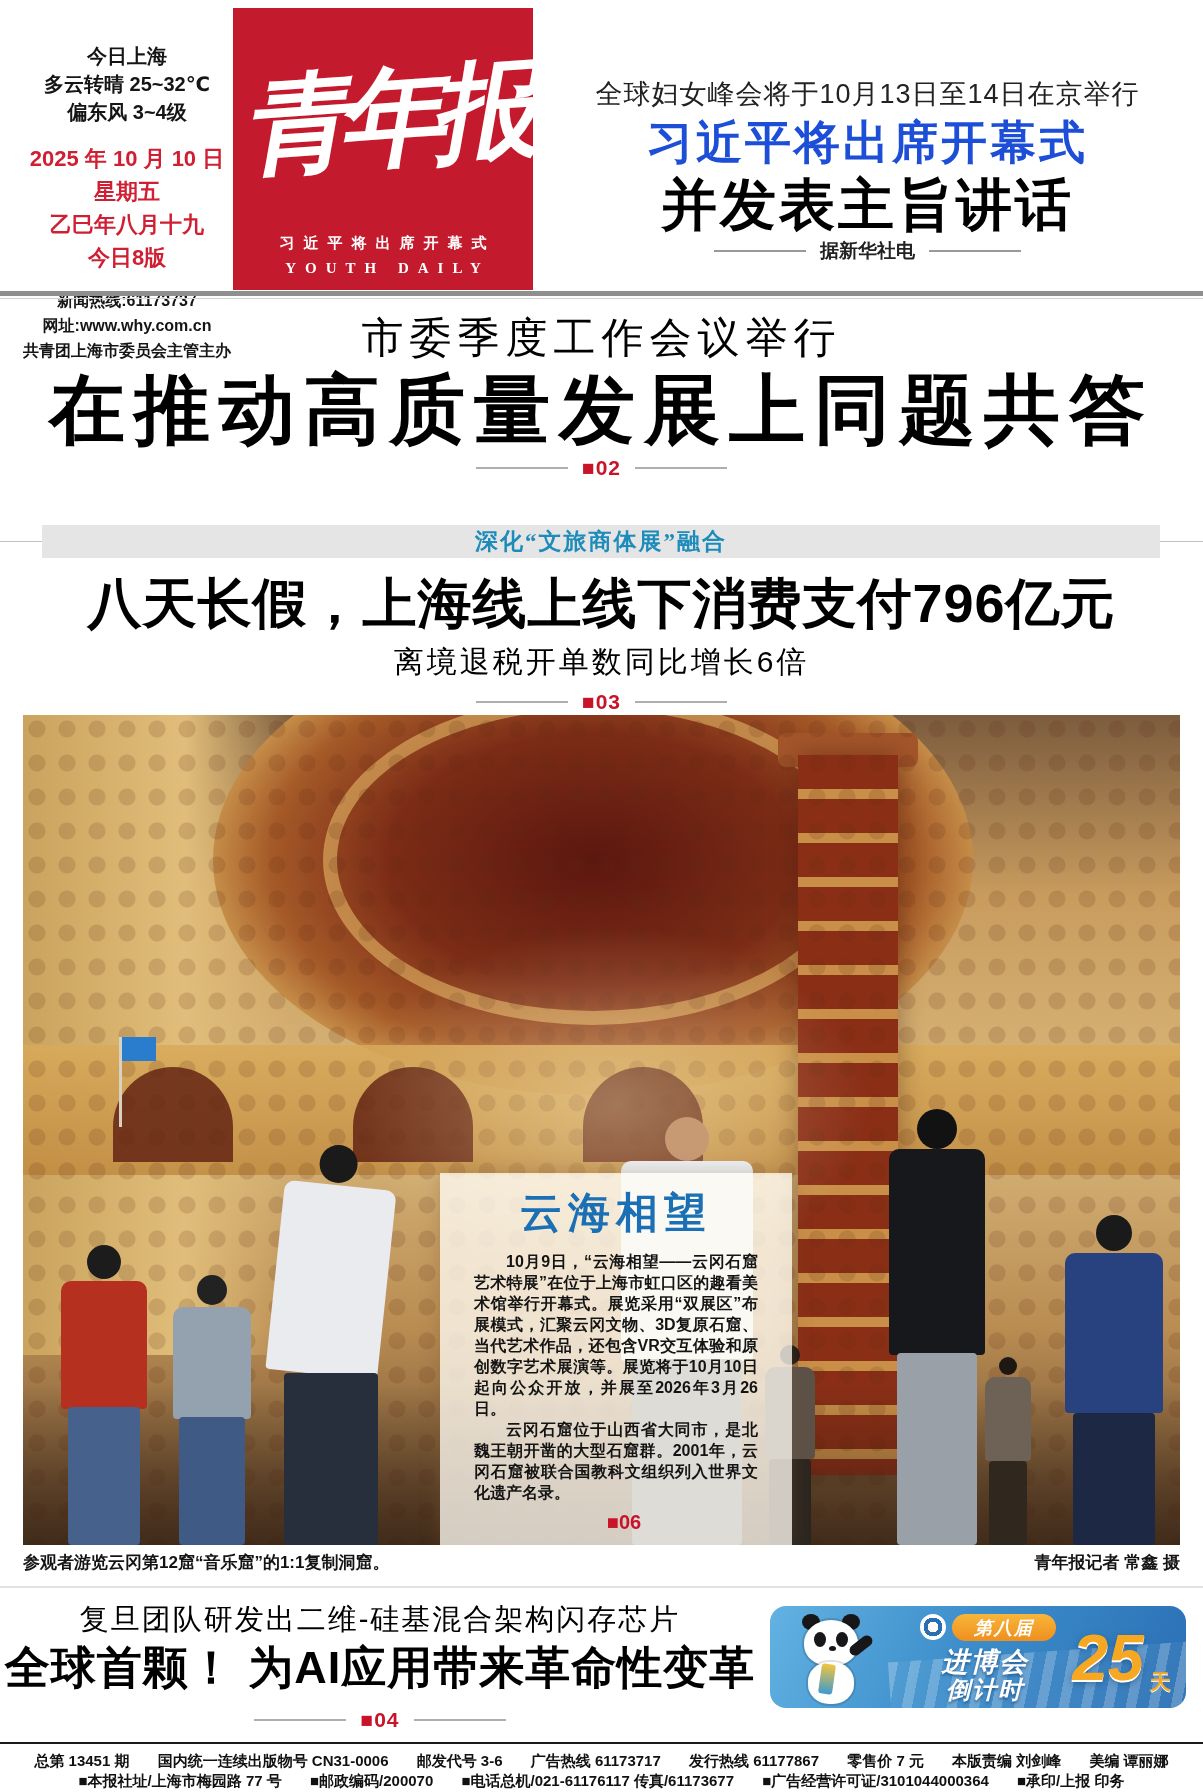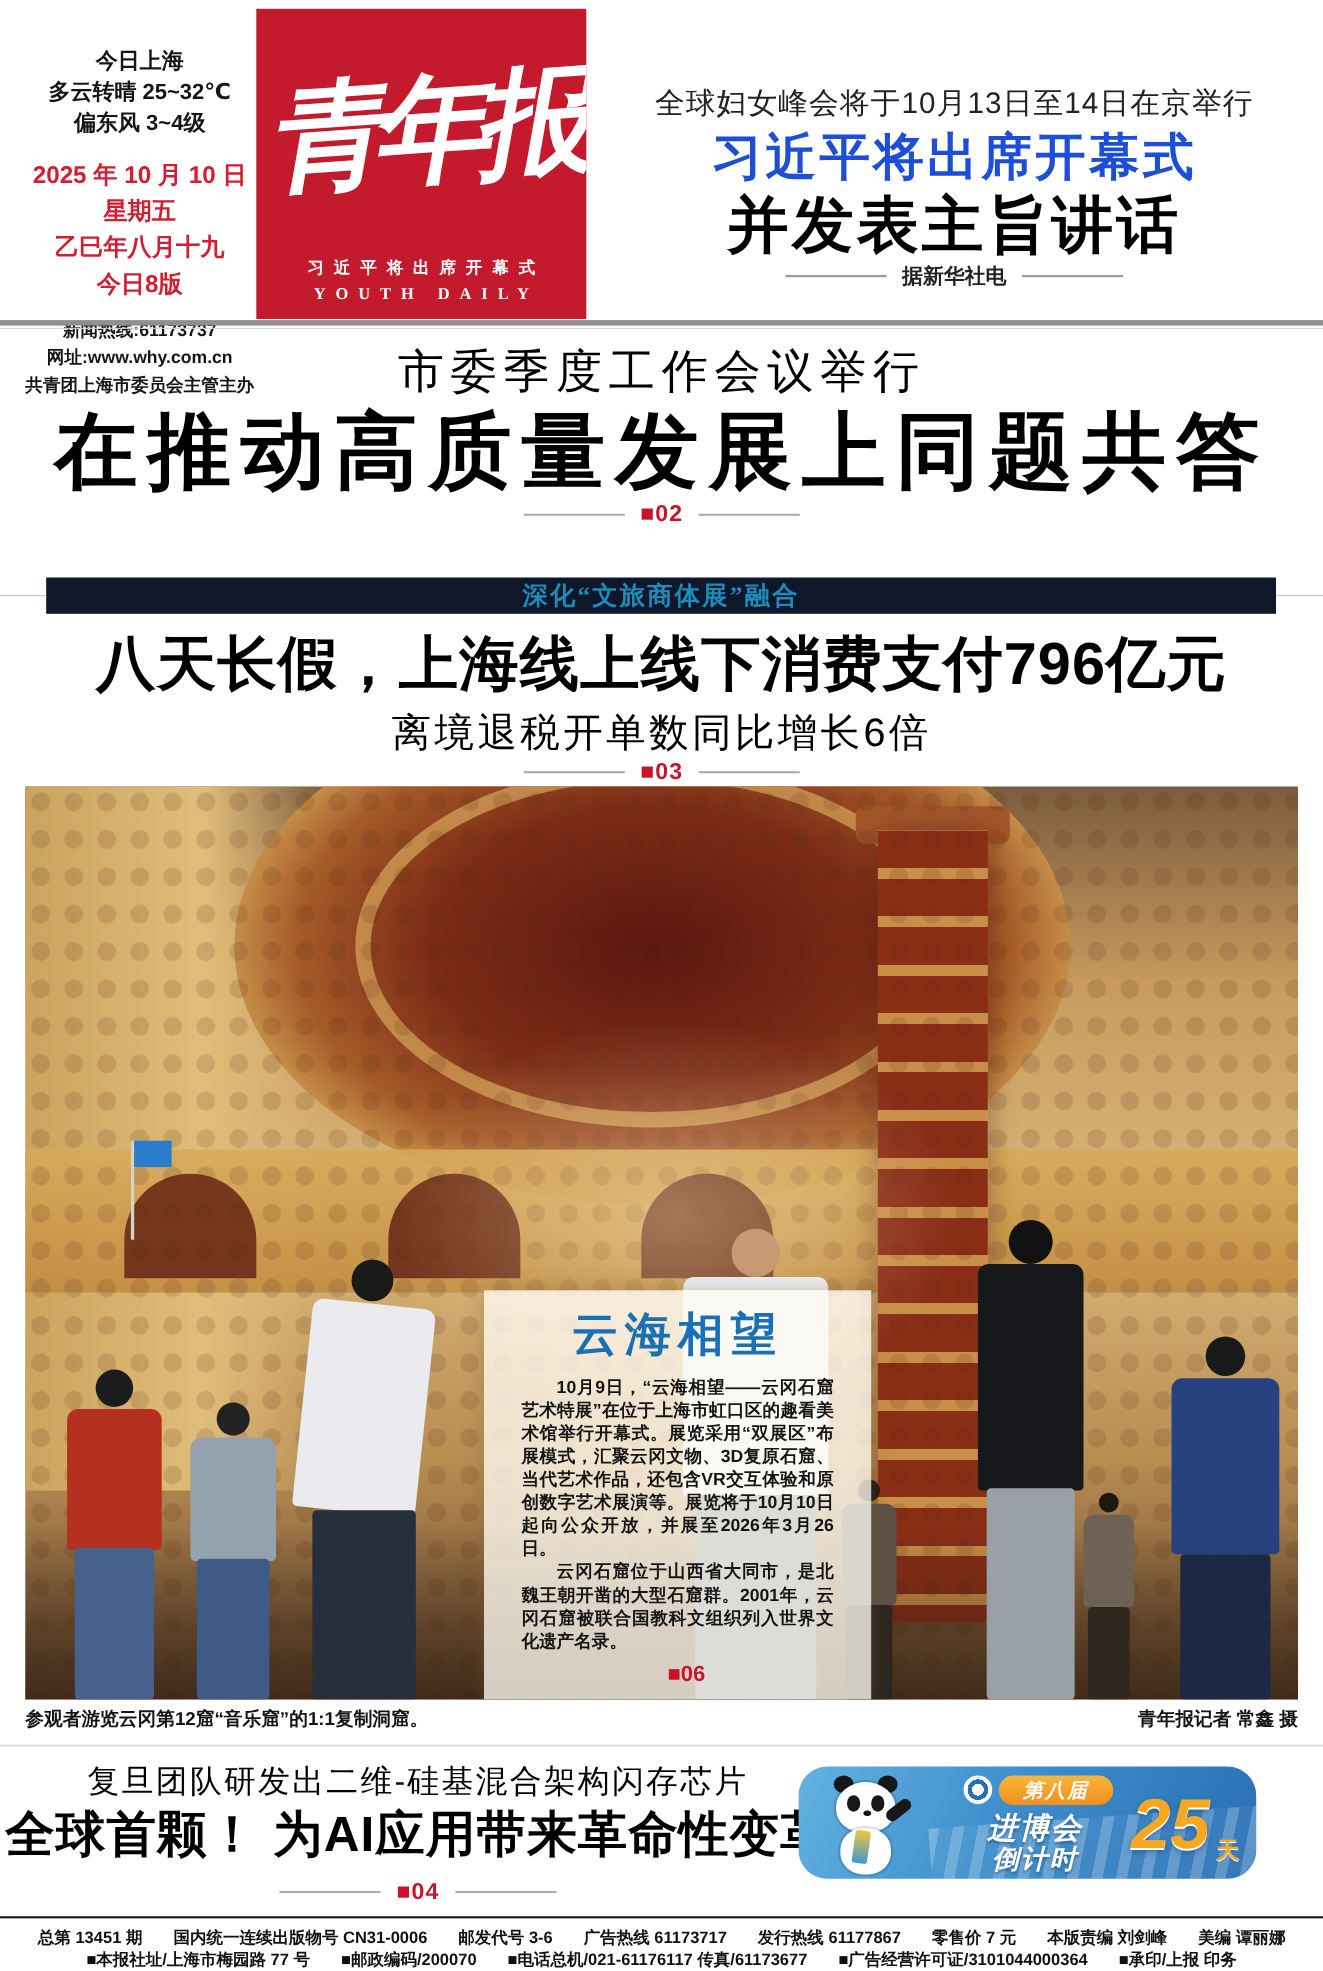--- a/index.html
+++ b/index.html
@@ -39,24 +39,24 @@
   .marker { position:absolute; left:0; width:100%; display:flex; align-items:center; justify-content:center; gap:14px; }
   .marker .ln { width:92px; height:2px; background:#aeaeae; }
   .marker .mt { font-size:21px; font-weight:700; color:#c81329; letter-spacing:1px; }
 
   
   .lead-kicker { position:absolute; left:0; top:310px; width:100%; text-align:center; font-size:42px; font-weight:400; letter-spacing:6px; color:#000; }
   .lead-headline { position:absolute; left:0; top:360px; width:100%; text-align:center; font-size:76px; font-weight:900; letter-spacing:9px; color:#000; white-space:nowrap; }
 
   
   .band-rule { position:absolute; left:0; top:541px; width:100%; height:1px; background:#c2c2c2; }
-  .kicker-band { position:absolute; left:42px; top:525px; width:1118px; height:33px; background:#0f172a; display:flex; align-items:center; justify-content:center; }
+  .kicker-band { position:absolute; left:42px; top:525px; width:1118px; height:33px; background:#e5e5e5; display:flex; align-items:center; justify-content:center; }
   .kicker-band .t { font-family:"Liberation Serif","DejaVu Serif",serif; font-size:23px; font-weight:700; color:#1e8cba; letter-spacing:2px; }
   .ss-headline { position:absolute; left:0; top:568px; width:100%; text-align:center; font-size:54px; font-weight:900; color:#000; letter-spacing:1px; white-space:nowrap; }
-  .ss-subhead { position:absolute; left:0; top:642px; width:100%; text-align:center; font-size:36px; font-weight:400; color:#000; letter-spacing:3px; }
+  .ss-subhead { position:absolute; left:0; top:642px; width:100%; text-align:center; font-size:30px; font-weight:400; color:#000; letter-spacing:3px; }
 
   
   .photo { position:absolute; left:23px; top:715px; width:1157px; height:830px; overflow:hidden;
     background:linear-gradient(180deg,#7c5c3e 0%,#c99c5e 22%,#d9b87c 48%,#b98c52 74%,#5d422c 100%); }
   .ph-ceiling { position:absolute; left:190px; top:-90px; width:760px; height:470px; border-radius:50%;
     background:radial-gradient(ellipse at center,#5c170f 0%,#7c2c16 38%,#a55a28 60%,#cf9c52 74%,rgba(207,156,82,0) 78%); }
   .ph-ring { position:absolute; left:300px; top:-20px; width:540px; height:330px; border-radius:50%; border:14px solid rgba(235,195,110,.55); }
   .ph-leftwall { position:absolute; left:0; top:0; width:270px; height:640px;
     background:linear-gradient(90deg,#caa45e,#e0bd7a 60%,rgba(224,189,122,0)); }
   .ph-archband { position:absolute; left:0; top:330px; width:100%; height:130px; background:linear-gradient(180deg,#d8aa5a,#c08a40); opacity:.85; }
@@ -91,21 +91,21 @@
   .caption-row { position:absolute; left:23px; top:1551px; width:1157px; display:flex; justify-content:space-between; }
   .caption-row .t { font-size:17px; font-weight:700; color:#141414; }
   .cap-divider { position:absolute; left:0; top:1586px; width:100%; height:2px; background:#e2e2e2; }
 
   
   .bs-kicker { position:absolute; left:0; top:1600px; width:760px; text-align:center; font-size:29px; font-weight:400; color:#000; letter-spacing:2px; }
   .bs-headline { position:absolute; left:0; top:1638px; width:760px; text-align:center; font-size:45px; font-weight:900; color:#000; letter-spacing:1px; }
   .bs-marker { width:760px !important; }
 
   
-  .banner { position:absolute; left:726px; top:1606px; width:416px; height:102px; border-radius:26px; overflow:hidden;
+  .banner { position:absolute; left:770px; top:1606px; width:416px; height:102px; border-radius:16px; overflow:hidden;
     background:linear-gradient(115deg,#63b2e2 0%,#3d8ecb 45%,#2a6fb4 100%); }
   .bn-roof { position:absolute; left:120px; top:46px; width:300px; height:70px;
     background:repeating-linear-gradient(105deg,rgba(255,255,255,.25) 0 10px,rgba(255,255,255,.05) 10px 22px); transform:rotate(-4deg); }
   .panda { position:absolute; left:16px; top:8px; width:92px; height:94px; }
   .panda .pd-head { position:absolute; left:18px; top:6px; width:54px; height:46px; background:#fff; border-radius:50% 50% 46% 46%; box-shadow:0 0 0 2px rgba(0,0,0,.15); }
   .panda .pd-ear { position:absolute; width:18px; height:16px; background:#17171a; border-radius:50%; top:0; }
   .panda .pd-eye { position:absolute; width:12px; height:15px; background:#17171a; border-radius:50%; top:18px; }
   .panda .pd-nose { position:absolute; left:43px; top:32px; width:7px; height:5px; background:#17171a; border-radius:50%; }
   .panda .pd-body { position:absolute; left:22px; top:48px; width:46px; height:42px; background:#fff; border-radius:46%; box-shadow:0 0 0 2px rgba(0,0,0,.12); }
   .panda .pd-arm { position:absolute; left:62px; top:26px; width:26px; height:11px; background:#17171a; border-radius:6px; transform:rotate(-38deg); }

